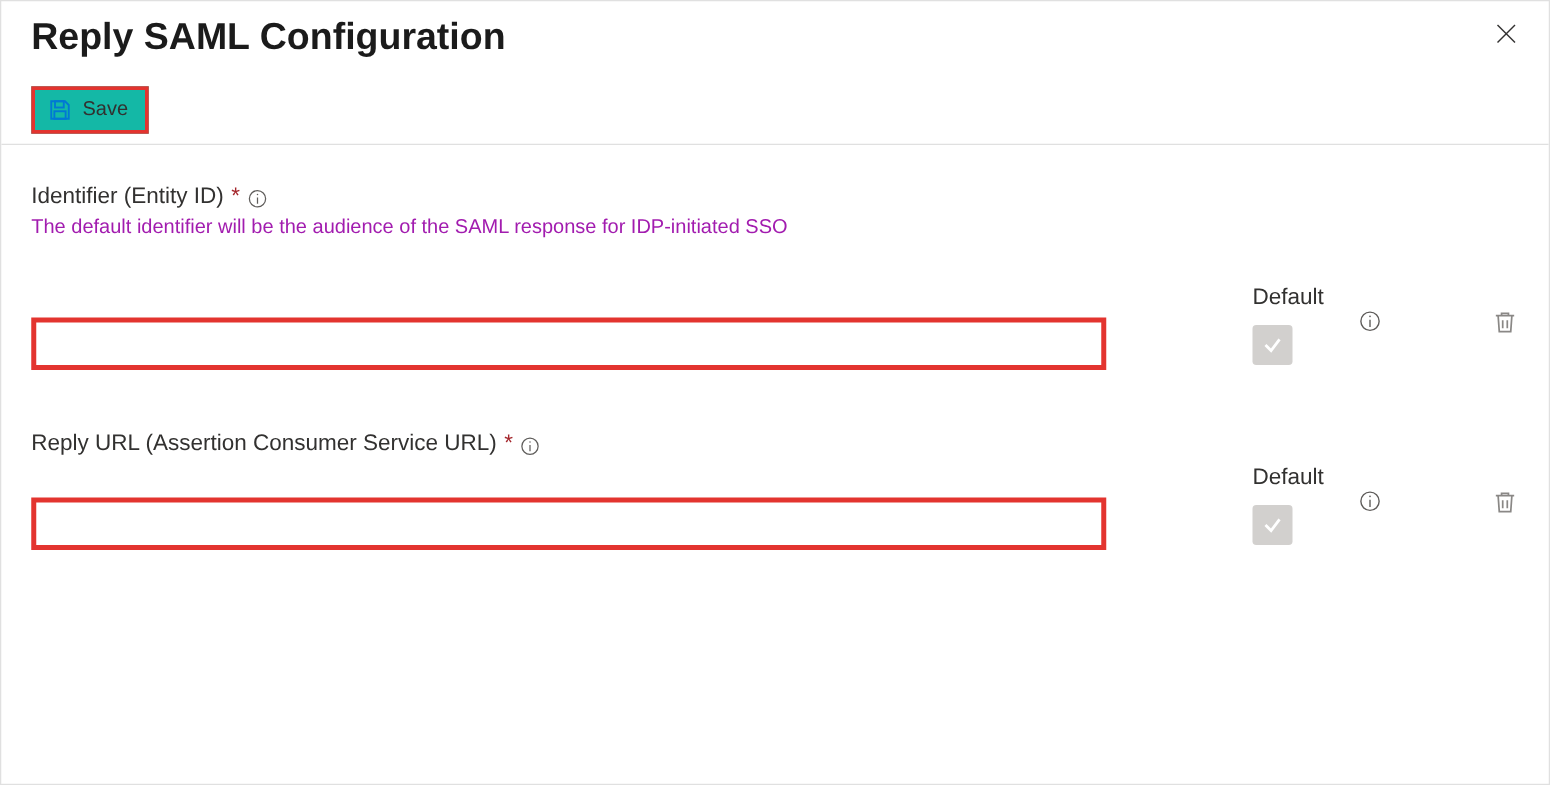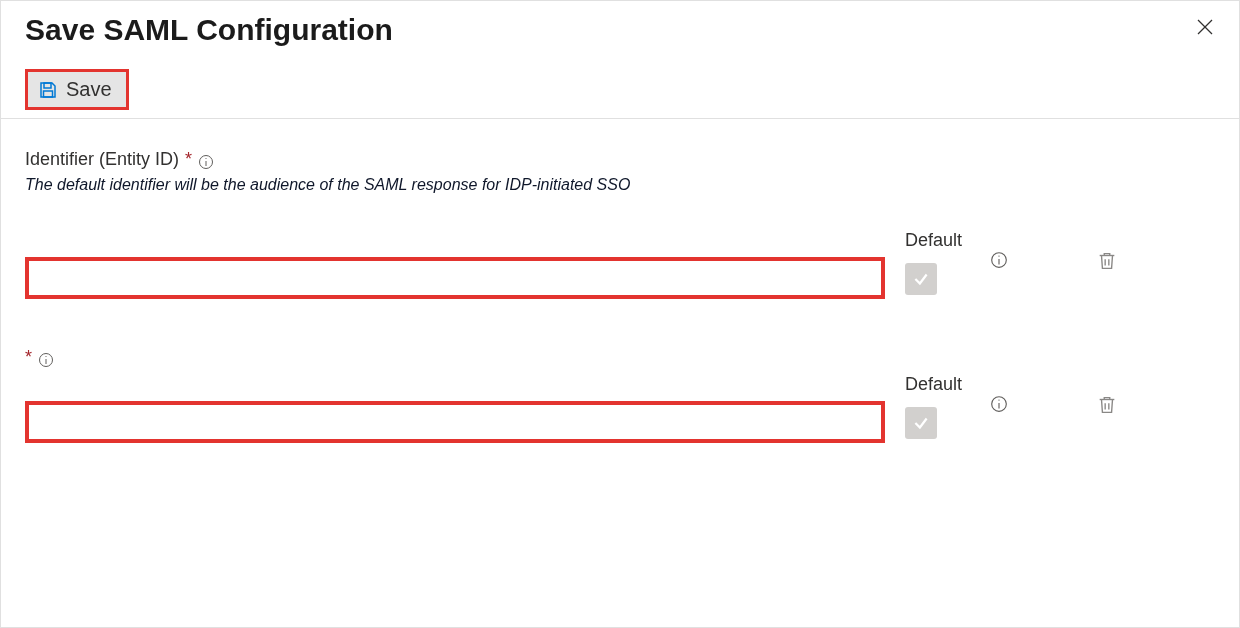--- a/index.html
+++ b/index.html
@@ -37,25 +37,25 @@
       height: 16px;
     }
     .toolbar {
       padding: 22px 24px 8px 24px;
       border-bottom: 1px solid #e0e0e0;
     }
     .save-btn {
       display: inline-flex;
       align-items: center;
       gap: 8px;
-      background: #e5e5e5;
+      background: #14b8a6;
       border: 3px solid #e3342f;
       padding: 6px 14px 6px 10px;
       cursor: pointer;
-      font-size: 20px;
+      font-size: 16px;
       color: #323130;
     }
     .save-btn svg {
       width: 20px;
       height: 20px;
     }
     .content {
       padding: 30px 24px 0 24px;
     }
     .field-group {
@@ -73,29 +73,28 @@
       color: #a4262c;
     }
     .info-icon {
       display: inline-flex;
       width: 16px;
       height: 16px;
       color: #605e5c;
       cursor: pointer;
     }
     .field-description {
-      font-style: italic;
-      color: #0f172a;
+      color: #a21caf;
       font-size: 16px;
       margin-bottom: 36px;
     }
     .field-row {
       display: flex;
       align-items: flex-end;
-      gap: 20px;
+      justify-content: space-between;
     }
     .input-wrap {
       flex: 0 0 860px;
     }
     .text-input {
       width: 100%;
       height: 42px;
       border: 4px solid #e3342f;
       padding: 0 8px;
       font-size: 15px;
@@ -152,21 +151,21 @@
     }
     .trash svg {
       width: 22px;
       height: 22px;
     }
   </style>
 </head>
 <body>
 
 <div class="header">
-  <h1 class="title">Save SAML Configuration</h1>
+  <h1 class="title">Reply SAML Configuration</h1>
   <div class="close-btn">
     <svg viewBox="0 0 16 16" fill="none" stroke="currentColor" stroke-width="1.2">
       <line x1="1" y1="1" x2="15" y2="15"></line>
       <line x1="15" y1="1" x2="1" y2="15"></line>
     </svg>
   </div>
 </div>
 
 <div class="toolbar">
   <button class="save-btn">
@@ -222,20 +221,21 @@
             <line x1="10" y1="10" x2="10" y2="17"></line>
             <line x1="14" y1="10" x2="14" y2="17"></line>
           </svg>
         </div>
       </div>
     </div>
   </div>
 
   <div class="field-group">
     <div class="field-label">
+      <span>Reply URL (Assertion Consumer Service URL)</span>
       <span class="asterisk">*</span>
       <span class="info-icon">
         <svg viewBox="0 0 16 16" fill="none" stroke="currentColor" stroke-width="1">
           <circle cx="8" cy="8" r="6.5"></circle>
           <line x1="8" y1="7" x2="8" y2="12"></line>
           <circle cx="8" cy="4.5" r="0.6" fill="currentColor" stroke="none"></circle>
         </svg>
       </span>
     </div>
     <div class="field-row">

